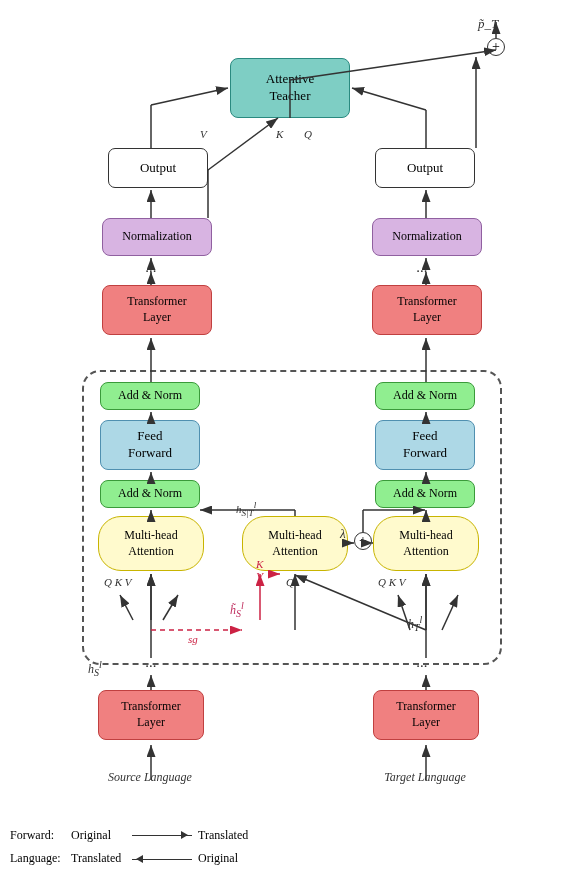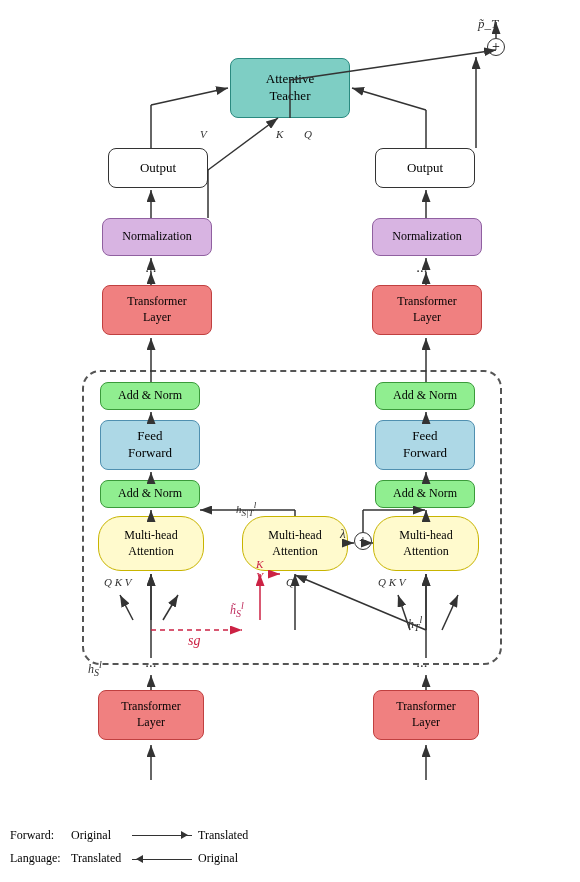--- a/index.html
+++ b/index.html
@@ -30,21 +30,21 @@
       text-align: center;
       font-size: 13px;
       line-height: 1.3;
     }
 
     .box-red { background: #f08080; border-color: #c04040; }
     .box-green { background: #90ee90; border-color: #3a9a3a; }
     .box-blue { background: #add8e6; border-color: #5090b0; }
     .box-yellow { background: #fffacd; border-color: #c8b400; border-radius: 23px; }
     .box-purple { background: #d8b4e2; border-color: #9060a0; text-align: right; }
-    .box-white { background: #fff; border-color: #333; }
+    .box-white { background: #fff; border-color: #333; border-radius: 7px; }
     .box-teal { background: #7ecec4; border-color: #2a8a80; }
 
     
     .dashed-box {
       position: absolute;
       border: 2px dashed #555;
       border-radius: 18px;
     }
 
     
@@ -213,21 +213,27 @@
   </div>
 
   <div class="circle-plus" style="left:354px; top:532px;">+</div>
 
   <div class="circle-plus" style="left:487px; top:38px;">+</div>
 
   <div class="label-text" style="left:478px; top:16px; font-style:italic; font-size:13px;">
     <span>p̃_T</span>
   </div>
 
-
+  <div class="label-text" style="left:75px; top:770px; width:150px;">
+    <span>Source Language</span>
+  </div>
+
+  <div class="label-text" style="left:350px; top:770px; width:150px;">
+    <span>Target Language</span>
+  </div>
 
   <div class="label-text" style="left:88px; top:614px; font-size:12px; font-style:italic;margin-top:45px;">
     h<sub>S</sub><sup>l</sup>
   </div>
 
   <div class="label-text" style="left:408px; top:614px; font-size:12px; font-style:italic;">
     h<sub>T</sub><sup>l</sup>
   </div>
 
   <div class="label-text" style="left:230px; top:600px; font-size:12px; font-style:italic; color:#c03060;">
@@ -235,21 +241,21 @@
   </div>
 
   <div class="label-text" style="left:236px; top:500px; font-size:11px; font-style:italic;">
     h<sub>S|T</sub><sup>l</sup>
   </div>
 
   <div class="label-text" style="left:340px; top:526px; font-size:13px; font-style:italic;">
     λ
   </div>
 
-  <div class="label-text" style="left:188px; top:633px; font-size:14px; color:#cc2244; font-style:italic;">
+  <div class="label-text" style="left:188px; top:633px; font-size:11px; color:#cc2244; font-style:italic;">
     sg
   </div>
 
   <div class="label-text" style="left:104px; top:576px; font-size:11px; font-style:italic;">
     Q  K  V
   </div>
 
   <div class="label-text" style="left:286px; top:576px; font-size:11px; font-style:italic;">
     Q
   </div>

